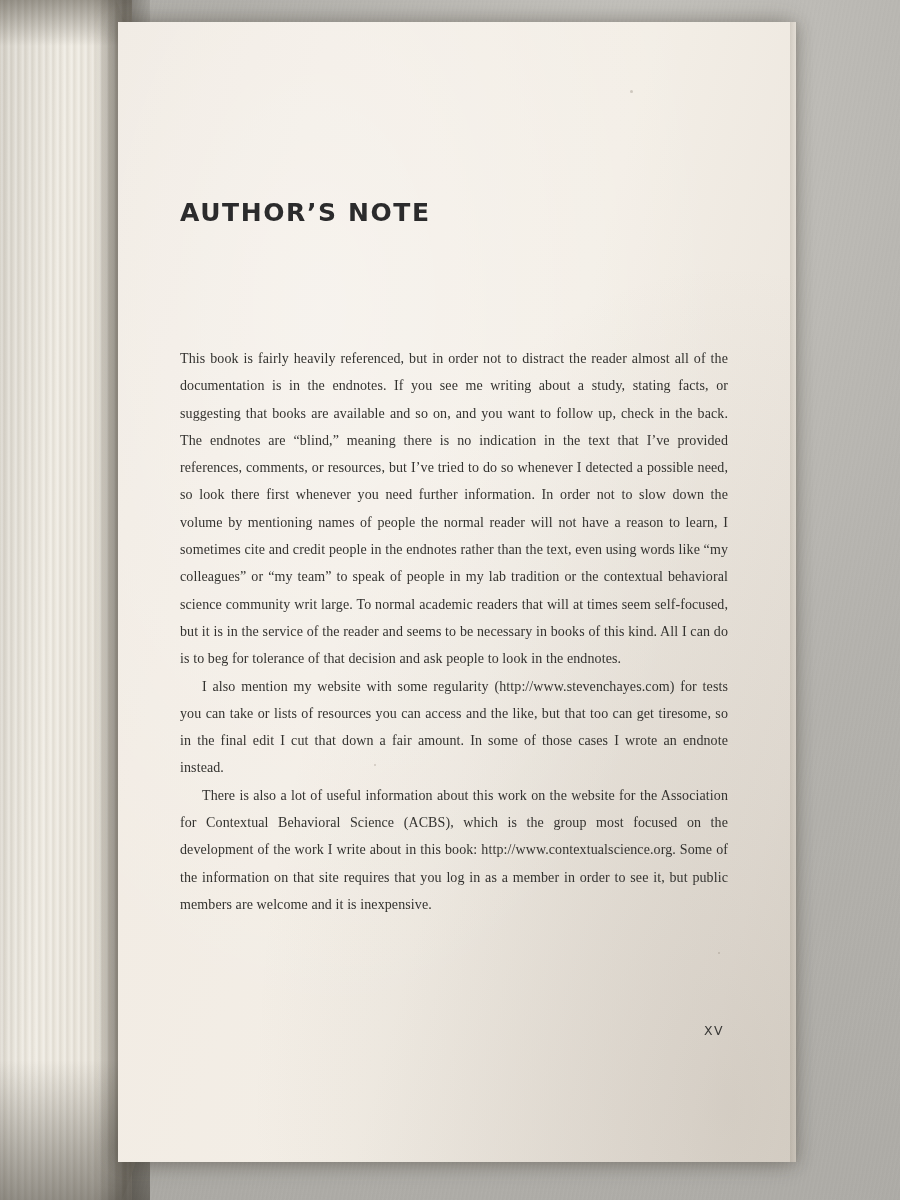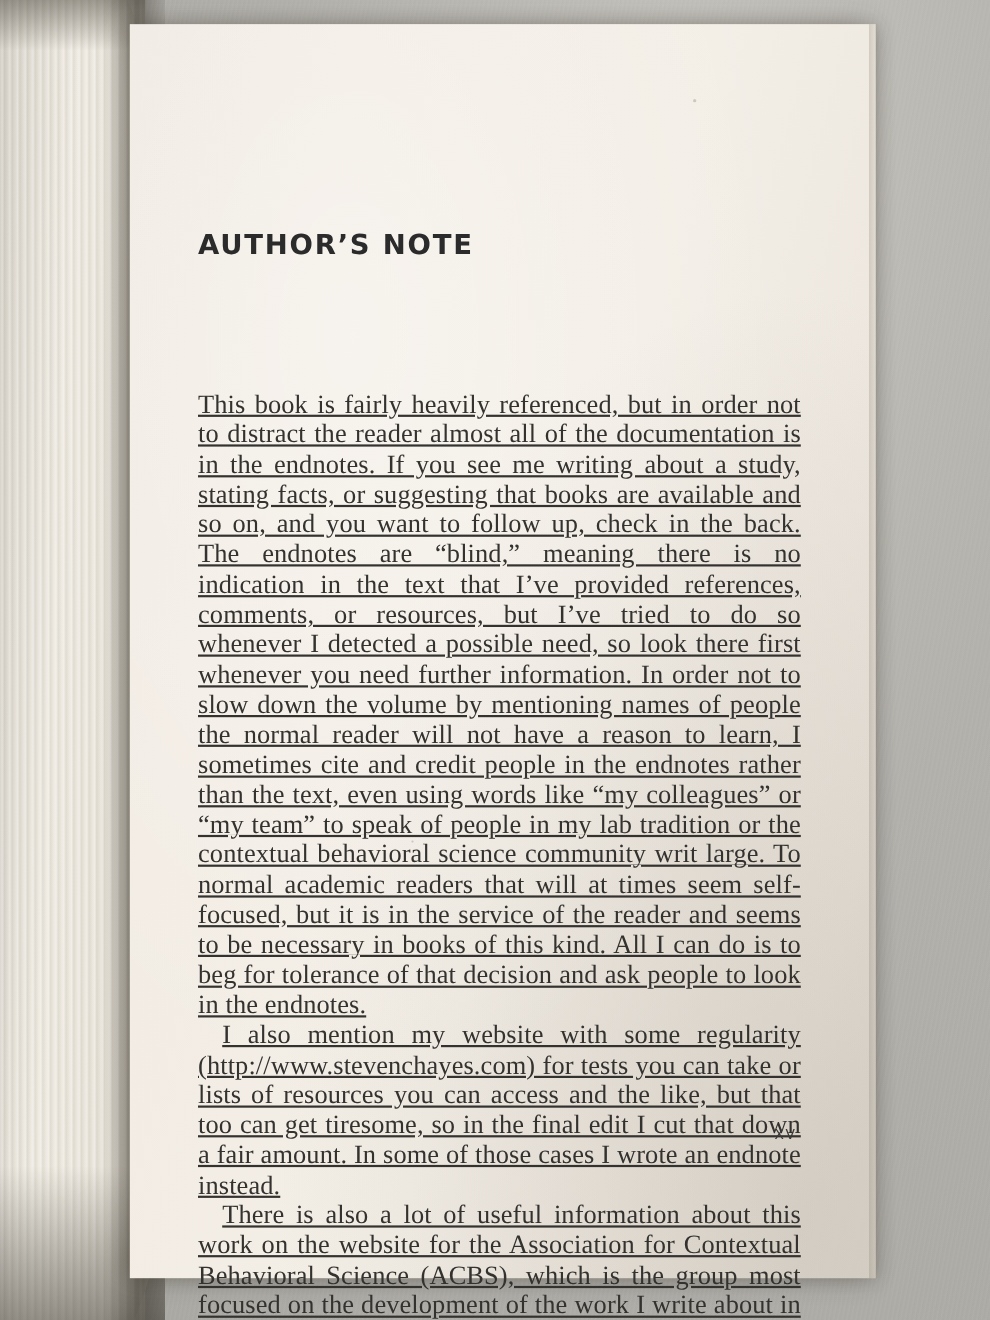--- a/index.html
+++ b/index.html
@@ -112,37 +112,36 @@
   }
 
   
   .content {
     position: absolute;
     left: 62px;
     top: 170px;
     width: 548px;
   }
   h1.page-title {
-    margin: 16px 0 118px 0;
+    margin: 6px 0 118px 0;
     font-family: "DejaVu Sans", sans-serif;
     font-size: 25px;
     font-weight: 700;
     letter-spacing: 1.6px;
     color: #2b2b2c;
     text-transform: uppercase;
   }
   .body-text p {
     margin: 0;
     text-align: justify;
     text-justify: inter-word;
-    font-size: 24px;
+    font-size: 14px;
     line-height: 27.3px;
     color: #33322f;
     letter-spacing: .1px;
-    text-decoration: underline;
     -webkit-font-smoothing: antialiased;
   }
   .body-text p + p {
     text-indent: 22px;
   }
   .folio {
     position: absolute;
     right: 72px;
     top: 1001px;
     font-family: "DejaVu Sans", sans-serif;

